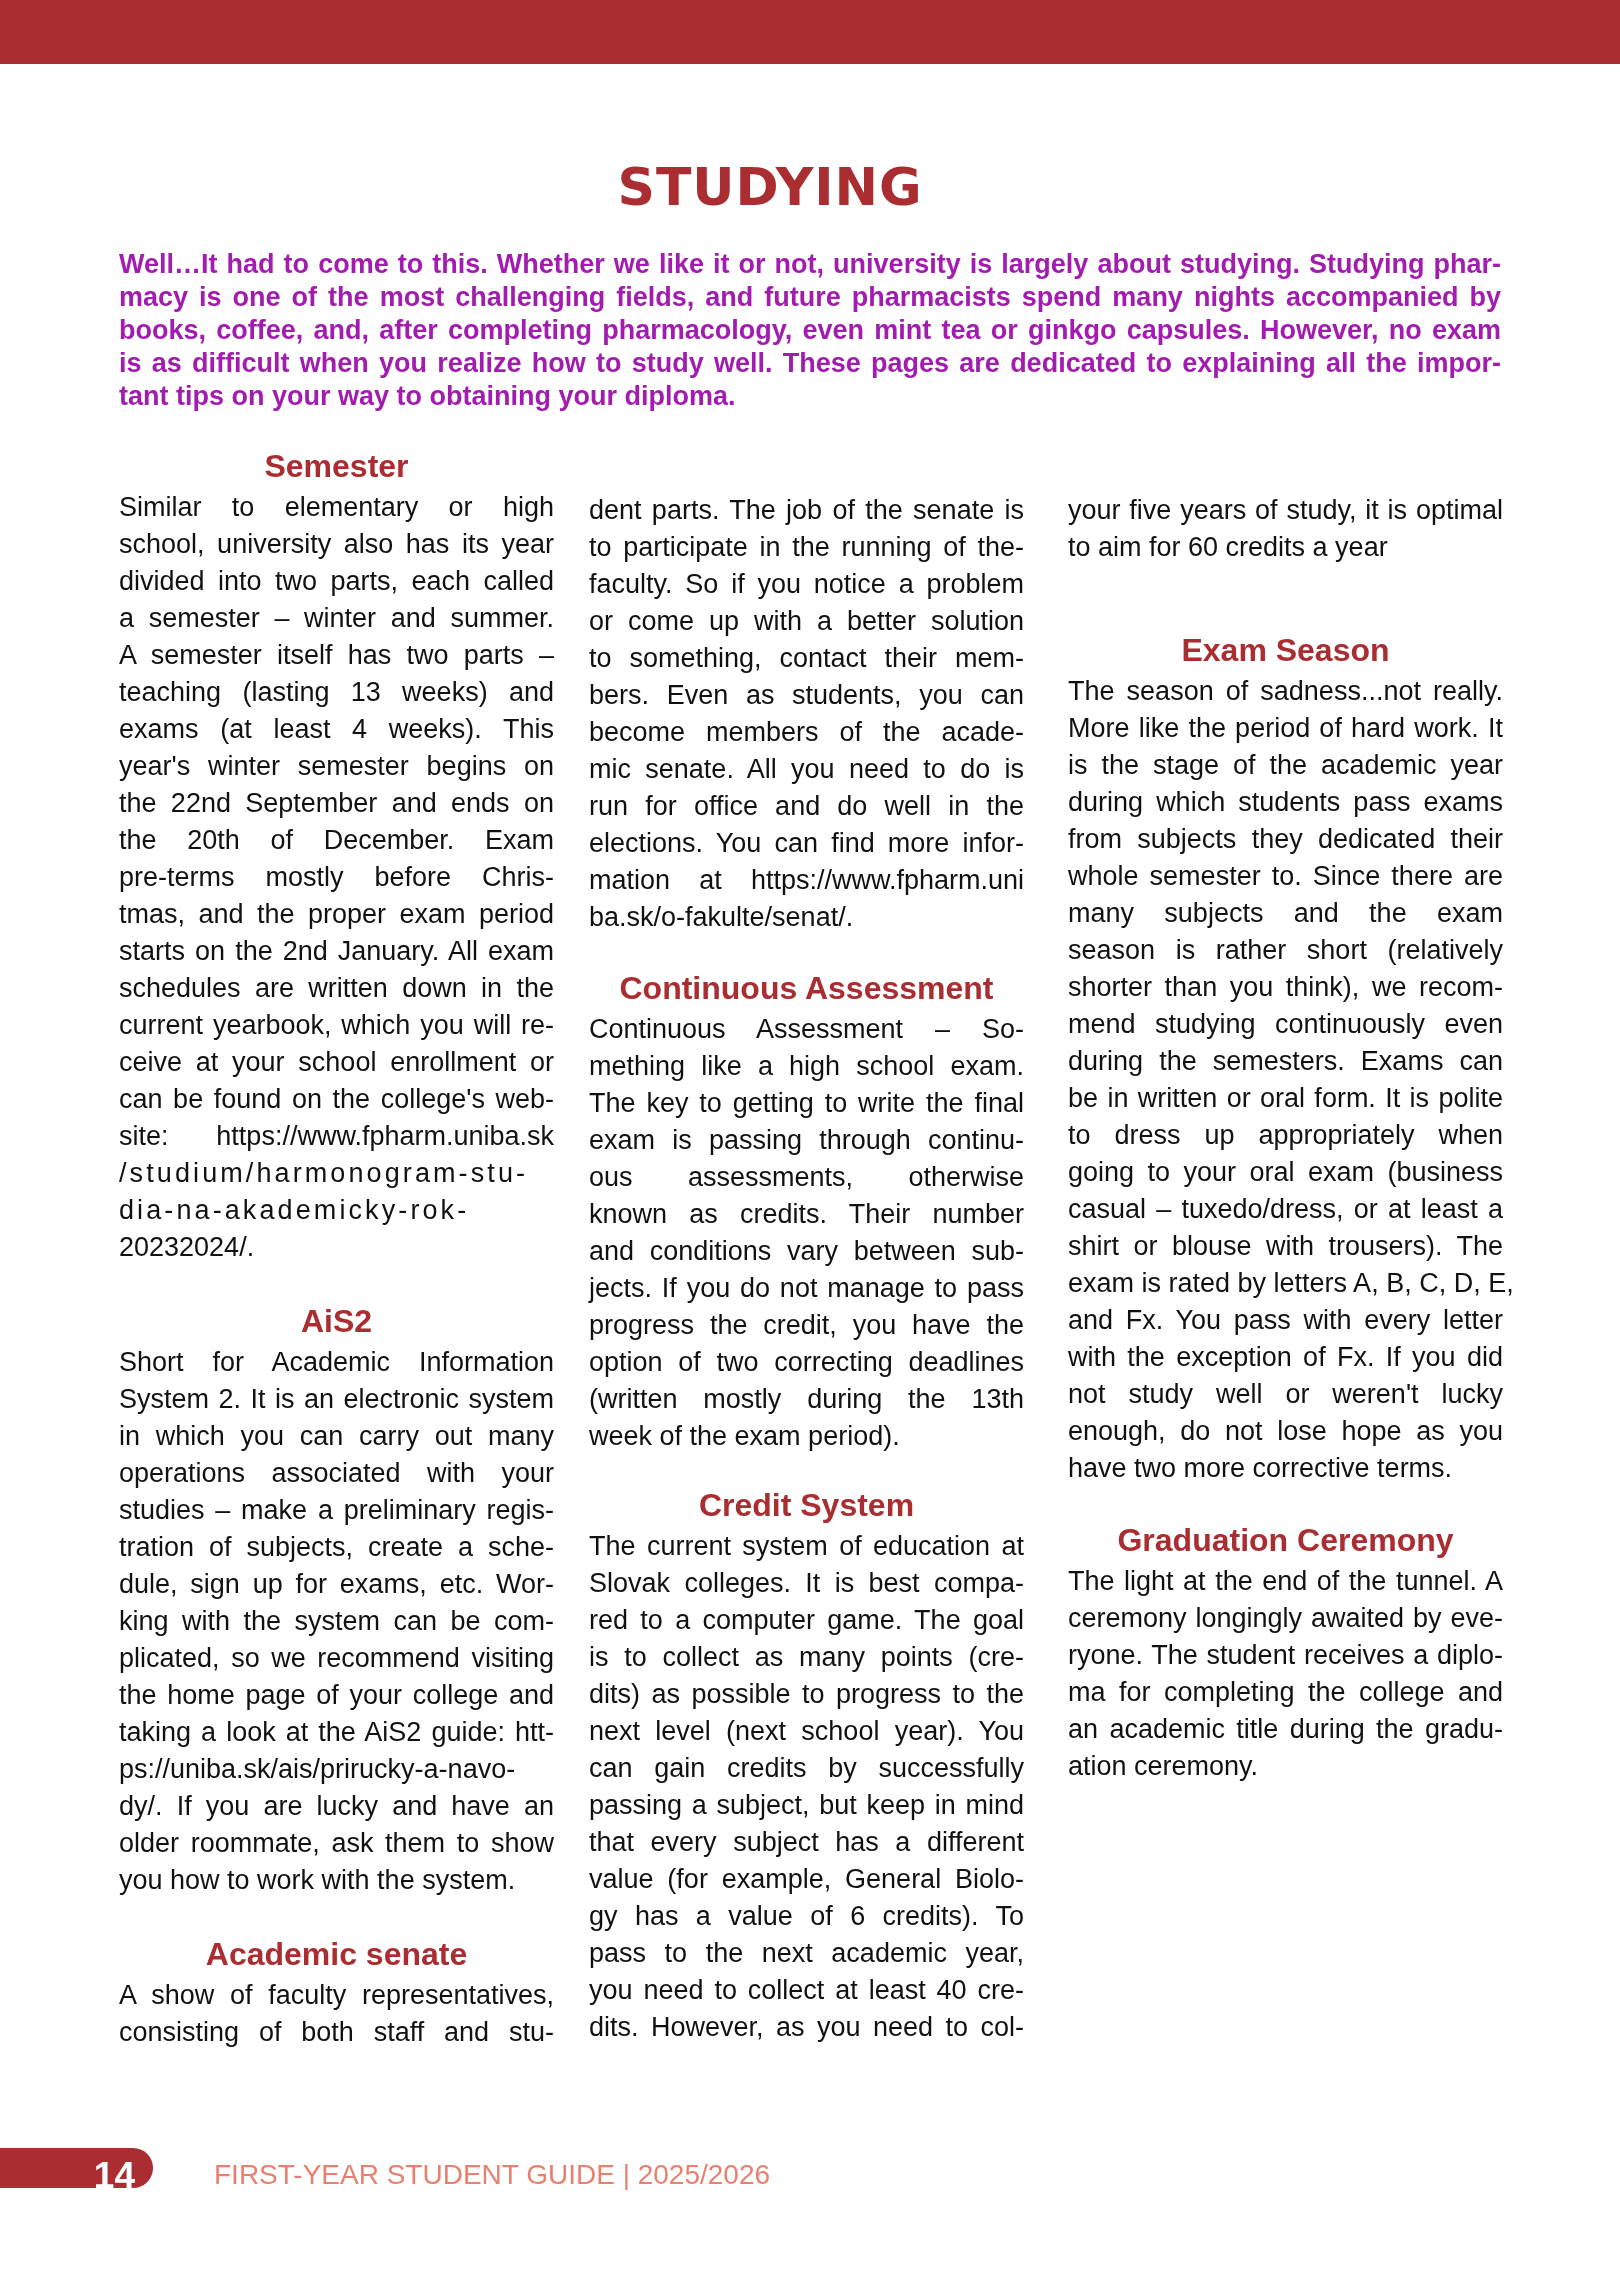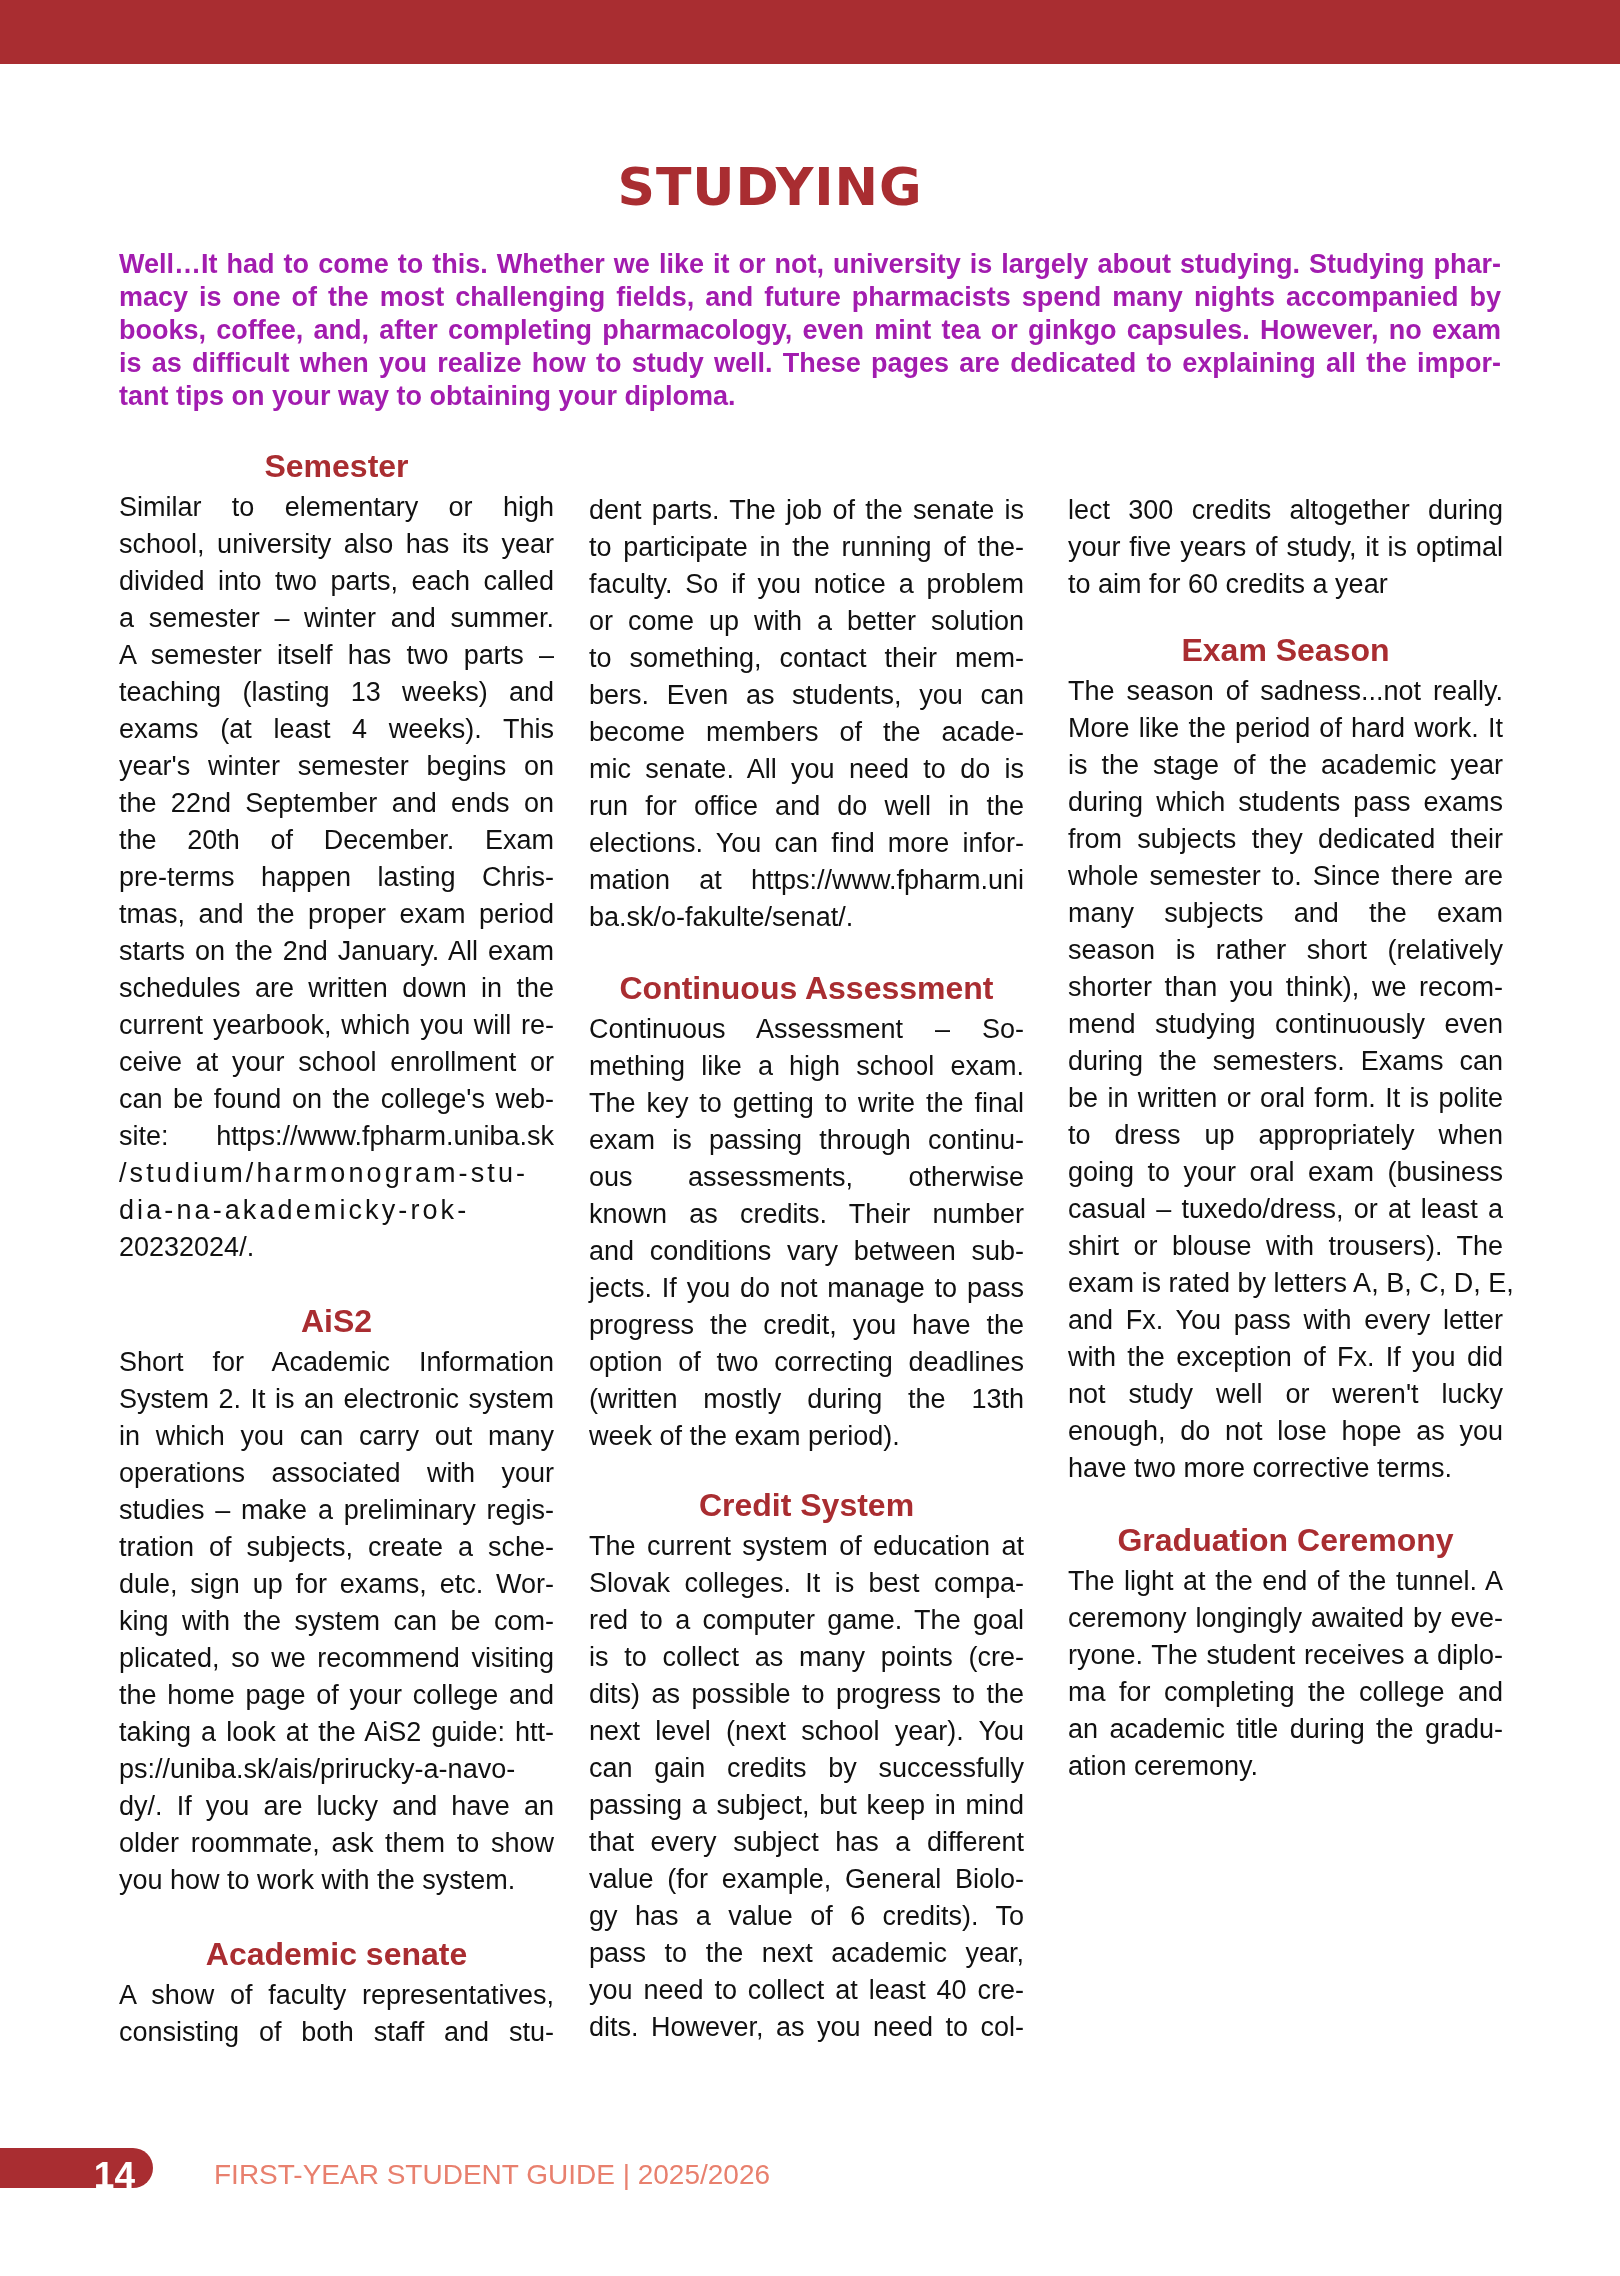--- a/index.html
+++ b/index.html
@@ -64,21 +64,21 @@
       <span class="line">Similar to elementary or high</span>
       <span class="line">school, university also has its year</span>
       <span class="line">divided into two parts, each called</span>
       <span class="line">a semester – winter and summer.</span>
       <span class="line">A semester itself has two parts –</span>
       <span class="line">teaching (lasting 13 weeks) and</span>
       <span class="line">exams (at least 4 weeks). This</span>
       <span class="line">year's winter semester begins on</span>
       <span class="line">the 22nd September and ends on</span>
       <span class="line">the 20th of December. Exam</span>
-      <span class="line">pre-terms happen lasting Chris-</span>
+      <span class="line">pre-terms mostly before Chris-</span>
       <span class="line">tmas, and the proper exam period</span>
       <span class="line">starts on the 2nd January. All exam</span>
       <span class="line">schedules are written down in the</span>
       <span class="line">current yearbook, which you will re-</span>
       <span class="line">ceive at your school enrollment or</span>
       <span class="line">can be found on the college's web-</span>
       <span class="line">site: https://www.fpharm.uniba.sk</span>
       <span class="line spaced">/studium/harmonogram-stu-</span>
       <span class="line spaced">dia-na-akademicky-rok-</span>
       <span class="line last">20232024/.</span>
@@ -164,21 +164,20 @@
       <span class="line">value (for example, General Biolo-</span>
       <span class="line">gy has a value of 6 credits). To</span>
       <span class="line">pass to the next academic year,</span>
       <span class="line">you need to collect at least 40 cre-</span>
       <span class="line">dits. However, as you need to col-</span>
     </div>
 </div>
 
 <div class="section" style="left:1068px; top:492px;">
   <div class="body">
-      <span class="line">lect 300 credits altogether during</span>
       <span class="line">your five years of study, it is optimal</span>
       <span class="line last">to aim for 60 credits a year</span>
     </div>
 </div>
 
 <div class="section" style="left:1068px; top:630px;">
   <h2>Exam Season</h2>
   <div class="body">
       <span class="line">The season of sadness...not really.</span>
       <span class="line">More like the period of hard work. It</span>

